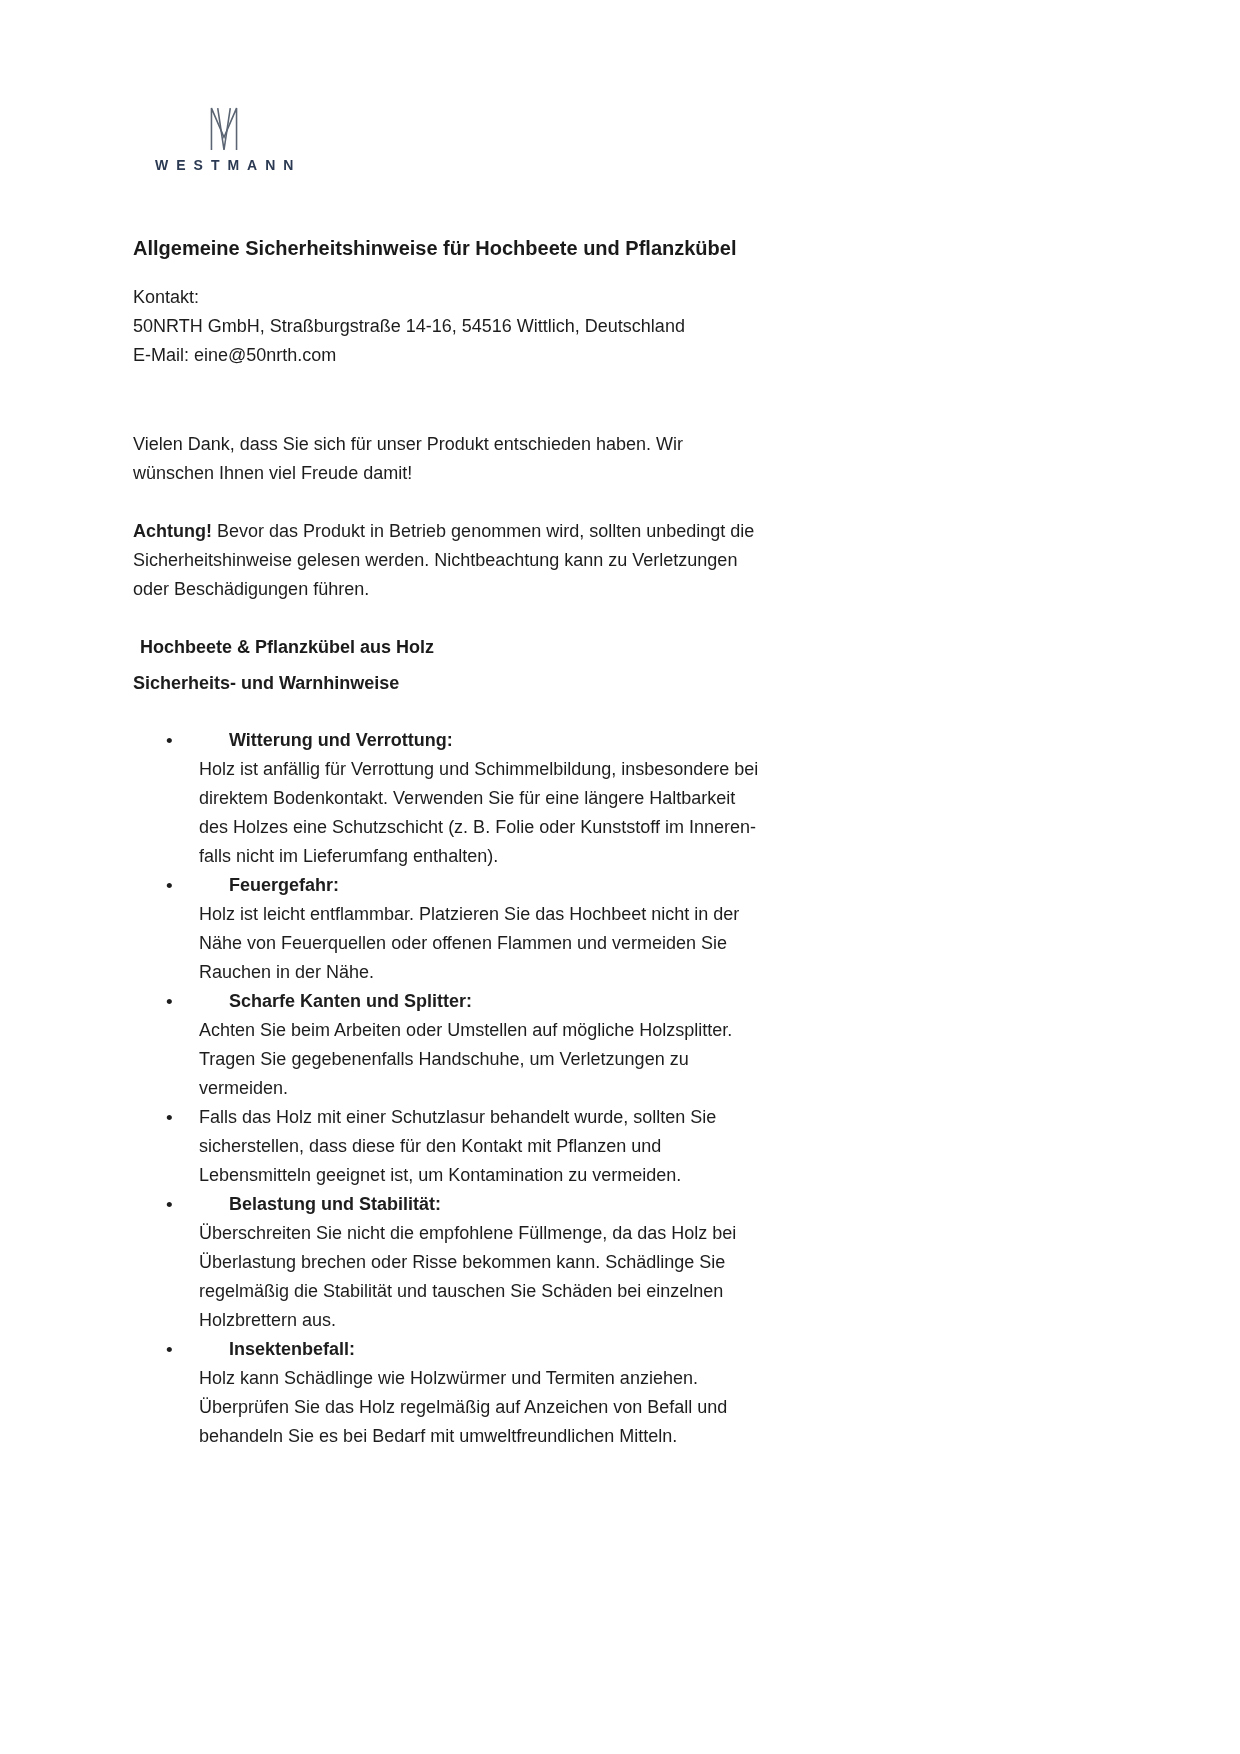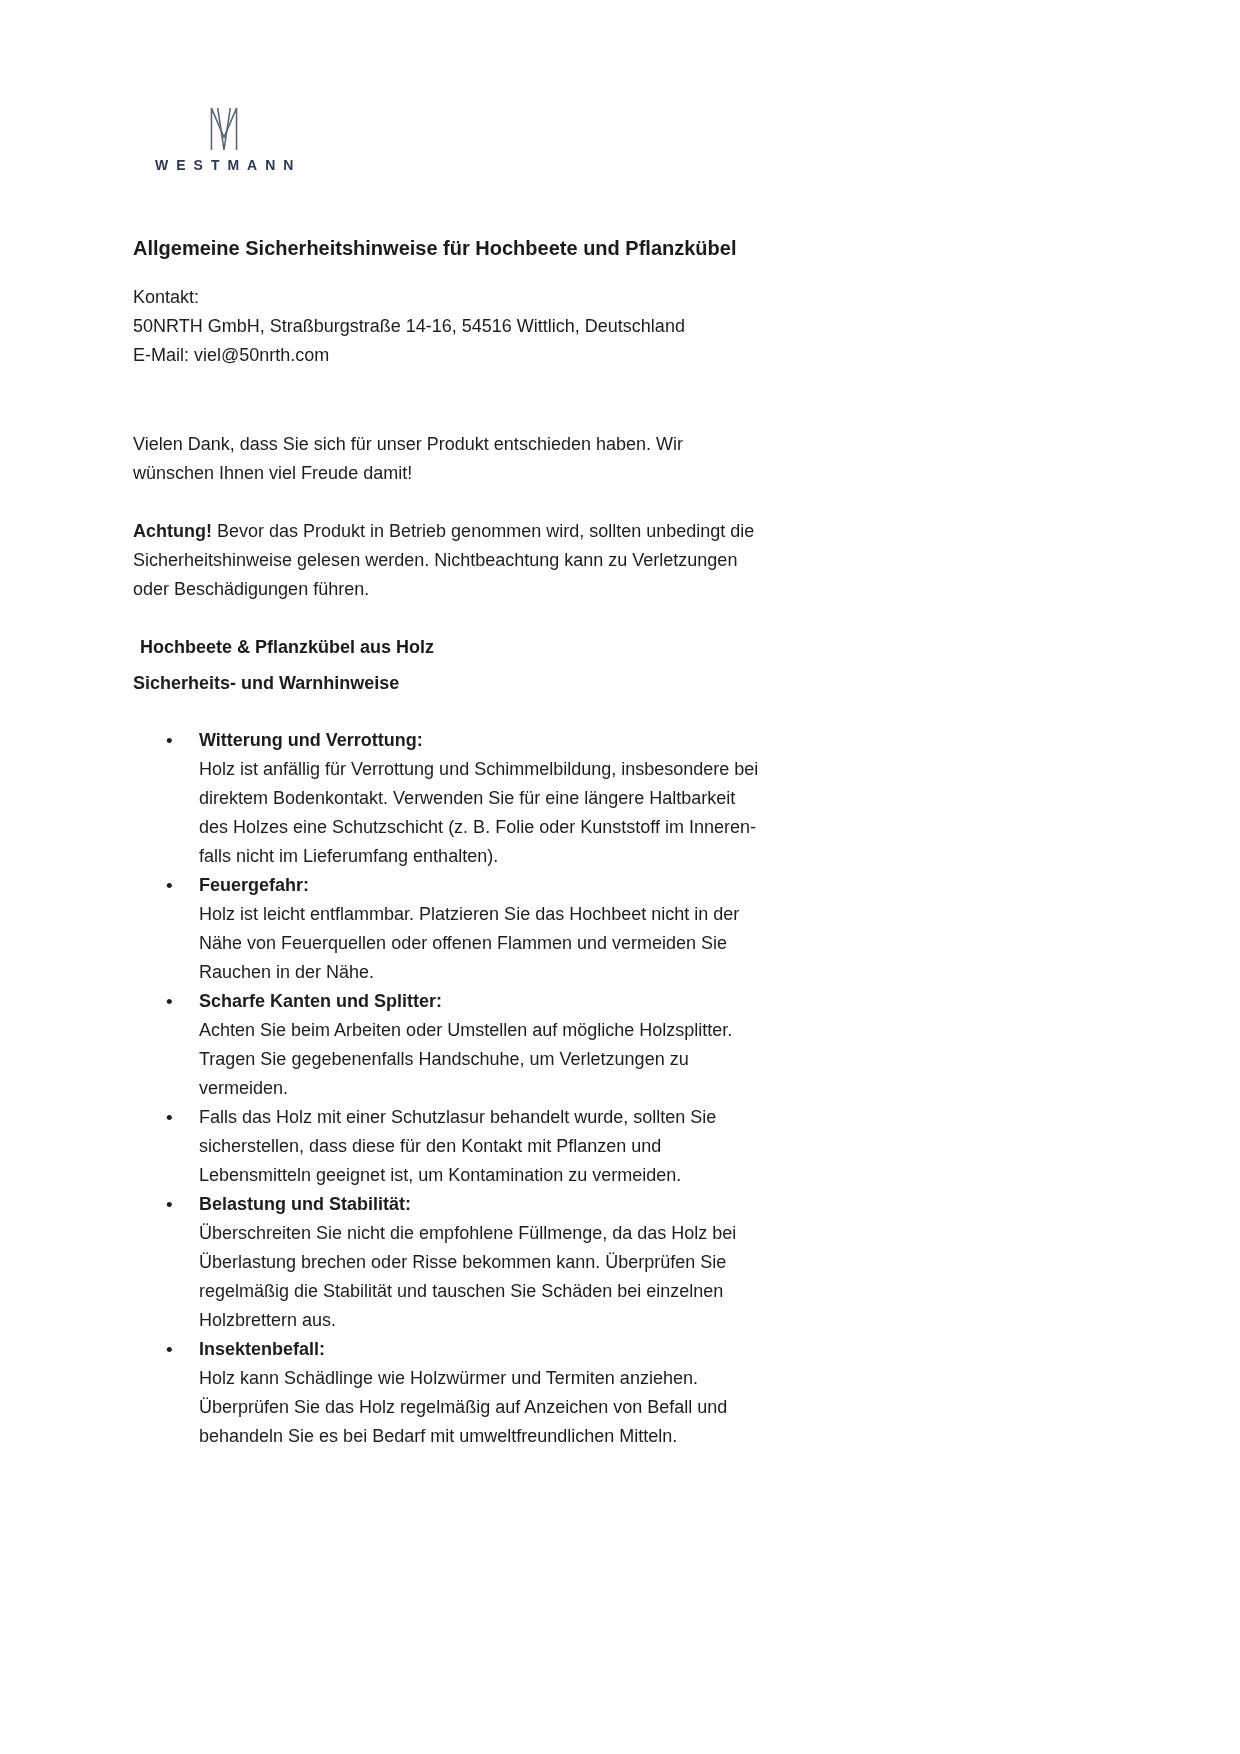--- a/index.html
+++ b/index.html
@@ -68,21 +68,21 @@
   .bullets li{position:relative;}
   .bullets li::before{
     content:"\2022";
     position:absolute;
     left:-33px;
     top:0;
     font-size:19px;
     line-height:29px;
     color:#1d1d1d;
   }
-  .b-title{font-weight:700;line-height:29px;}
+  .b-title{font-weight:700;line-height:29px;margin-left:30px;}
   .b-text{max-width:800px;line-height:29px;}
 </style>
 </head>
 <body>
 
 <div class="page">
 
   <div class="logo">
     <span>
       <svg width="32" height="46" viewBox="0 0 28 44" fill="none" xmlns="http://www.w3.org/2000/svg">
@@ -91,21 +91,21 @@
       </svg>
     </span>
     <div class="brand">WESTMANN</div>
   </div>
 
   <h1 class="title">Allgemeine Sicherheitshinweise für Hochbeete und Pflanzkübel</h1>
 
   <div class="contact">
     <div>Kontakt:</div>
     <div>50NRTH GmbH, Straßburgstraße 14-16, 54516 Wittlich, Deutschland</div>
-    <div>E-Mail: viel@50nrth.com</div>
+    <div>E-Mail: eine@50nrth.com</div>
   </div>
 
   <p class="para intro">Vielen Dank, dass Sie sich für unser Produkt entschieden haben. Wir wünschen Ihnen viel Freude damit!</p>
 
   <p class="para"><strong>Achtung!</strong><span> Bevor das Produkt in Betrieb genommen wird, sollten unbedingt die Sicherheitshinweise gelesen werden. Nichtbeachtung kann zu Verletzungen oder Beschädigungen führen.</span></p>
 
   <div class="section-head">
     <h2>Hochbeete &amp; Pflanzkübel aus Holz</h2>
     <div class="sub">Sicherheits- und Warnhinweise</div>
   </div>
@@ -121,21 +121,21 @@
     </li>
     <li>
       <div class="b-title">Scharfe Kanten und Splitter:</div>
       <div class="b-text">Achten Sie beim Arbeiten oder Umstellen auf mögliche Holzsplitter. Tragen Sie gegebenenfalls Handschuhe, um Verletzungen zu vermeiden.</div>
     </li>
     <li>
       <div class="b-text">Falls das Holz mit einer Schutzlasur behandelt wurde, sollten Sie sicherstellen, dass diese für den Kontakt mit Pflanzen und Lebensmitteln geeignet ist, um Kontamination zu vermeiden.</div>
     </li>
     <li>
       <div class="b-title">Belastung und Stabilität:</div>
-      <div class="b-text">Überschreiten Sie nicht die empfohlene Füllmenge, da das Holz bei Überlastung brechen oder Risse bekommen kann. Überprüfen Sie regelmäßig die Stabilität und tauschen Sie Schäden bei einzelnen Holzbrettern aus.</div>
+      <div class="b-text">Überschreiten Sie nicht die empfohlene Füllmenge, da das Holz bei Überlastung brechen oder Risse bekommen kann. Schädlinge Sie regelmäßig die Stabilität und tauschen Sie Schäden bei einzelnen Holzbrettern aus.</div>
     </li>
     <li>
       <div class="b-title">Insektenbefall:</div>
       <div class="b-text">Holz kann Schädlinge wie Holzwürmer und Termiten anziehen. Überprüfen Sie das Holz regelmäßig auf Anzeichen von Befall und behandeln Sie es bei Bedarf mit umweltfreundlichen Mitteln.</div>
     </li>
   </ul>
 
 </div>
 
 </body></html>

